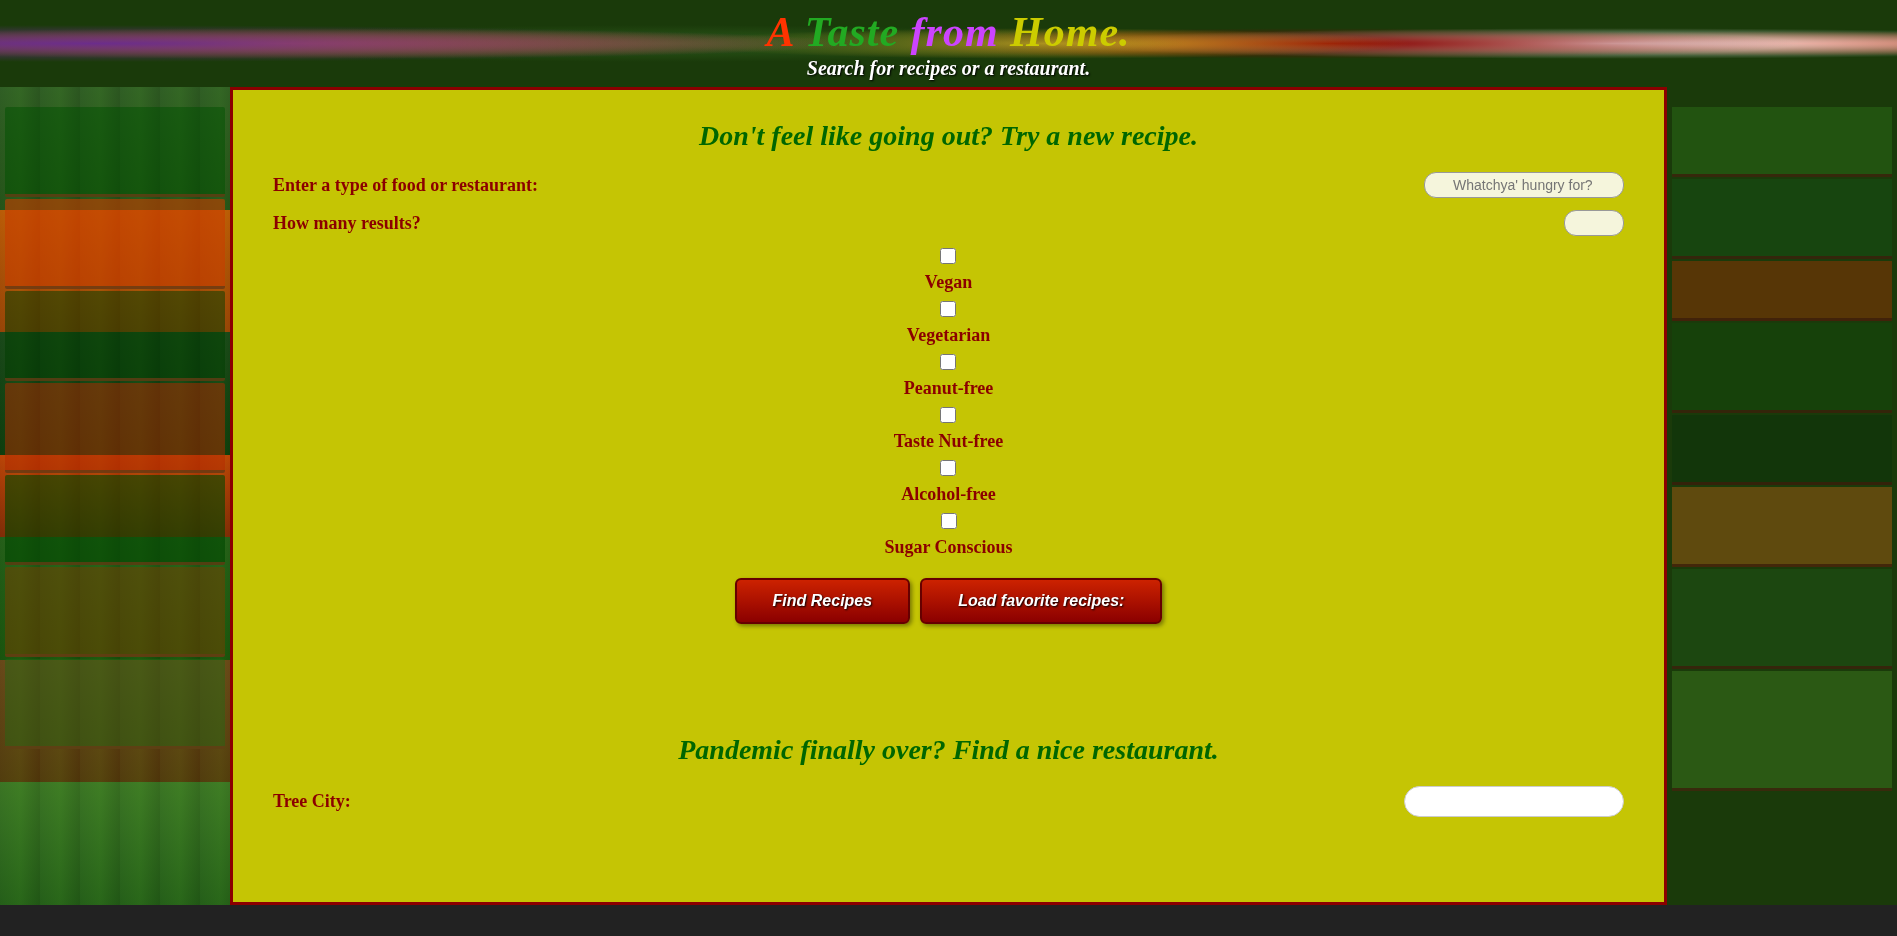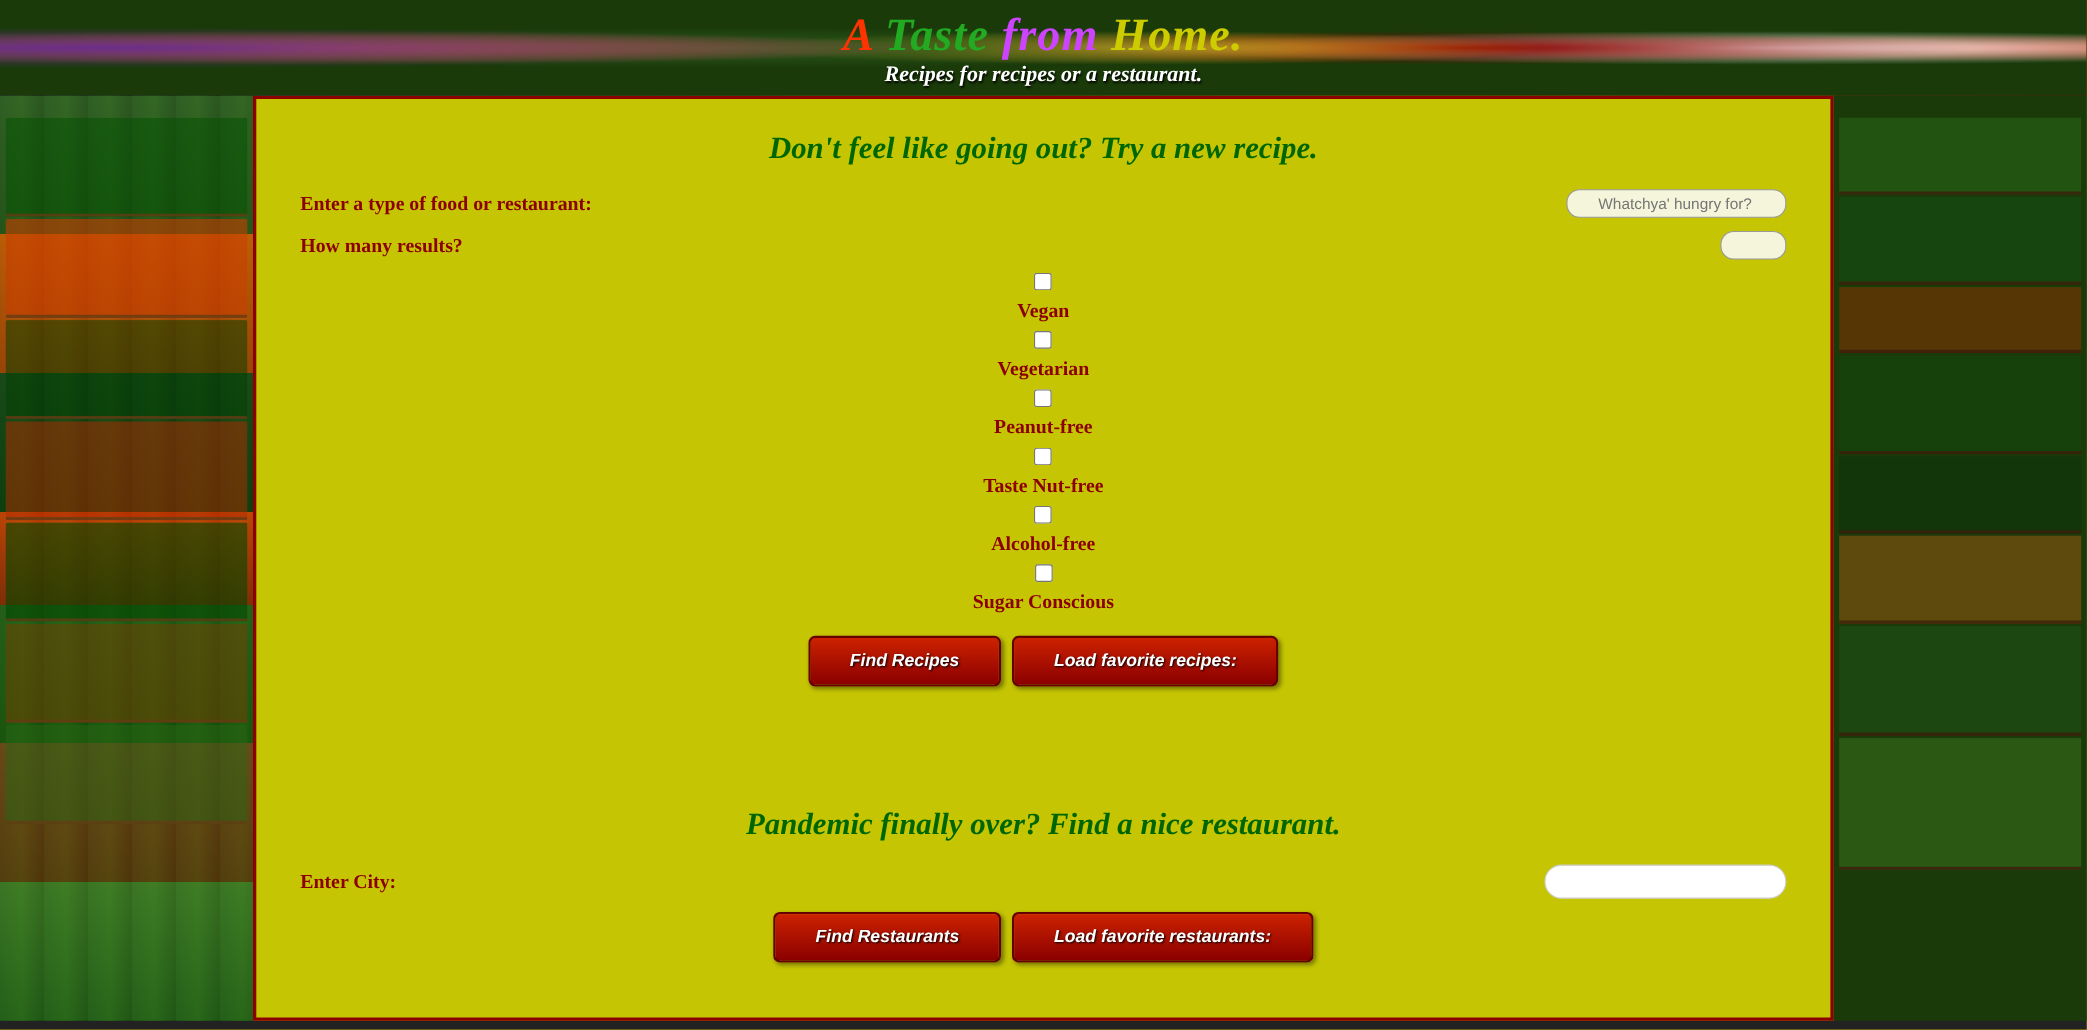--- a/index.html
+++ b/index.html
@@ -271,21 +271,21 @@
   </style>
 </head>
 <body>
 
 <div class="header-banner">
   <div class="header-bg"></div>
   <div class="header-text">
     <div class="header-title">
       <span class="a-letter">A</span><span class="taste-word"> Taste </span><span class="from-word">from</span><span class="home-word"> Home.</span>
     </div>
-    <div class="header-subtitle">Recipes for recipes or a restaurant.</div>
+    <div class="header-subtitle">Search for recipes or a restaurant.</div>
   </div>
 </div>
 
 <div class="page-layout">
 
   <div class="left-sidebar">
     <div class="left-sidebar-inner"></div>
     <div class="left-shelf-details">
       <div class="shelf-row" style="background: rgba(0,80,0,0.5);"></div>
       <div class="shelf-row" style="background: rgba(200,60,0,0.6);"></div>
@@ -344,28 +344,24 @@
         <button class="red-button">Load favorite recipes:</button>
       </div>
     </div>
 
     <div class="section-divider"></div>
 
     <div class="restaurant-section">
       <h2 class="section-heading">Pandemic finally over? Find a nice restaurant.</h2>
 
       <div class="form-row">
-        <label class="form-label">Enter City:</label>
+        <label class="form-label">Tree City:</label>
         <input type="text" class="city-input" style="">
       </div>
 
-      <div class="button-row">
-        <button class="red-button">Find Restaurants</button>
-        <button class="red-button">Load favorite restaurants:</button>
-      </div>
     </div>
 
   </div>
 
   <div class="right-sidebar">
     <div class="right-sidebar-inner">
       <div class="right-shelf-row" style="background:rgba(40,100,20,0.6); height:70px;"></div>
       <div class="right-shelf-row" style="background:rgba(20,80,20,0.5); height:80px;"></div>
       <div class="right-shelf-row" style="background:rgba(180,50,0,0.4); height:60px;"></div>
       <div class="right-shelf-row" style="background:rgba(20,70,10,0.6); height:90px;"></div>

